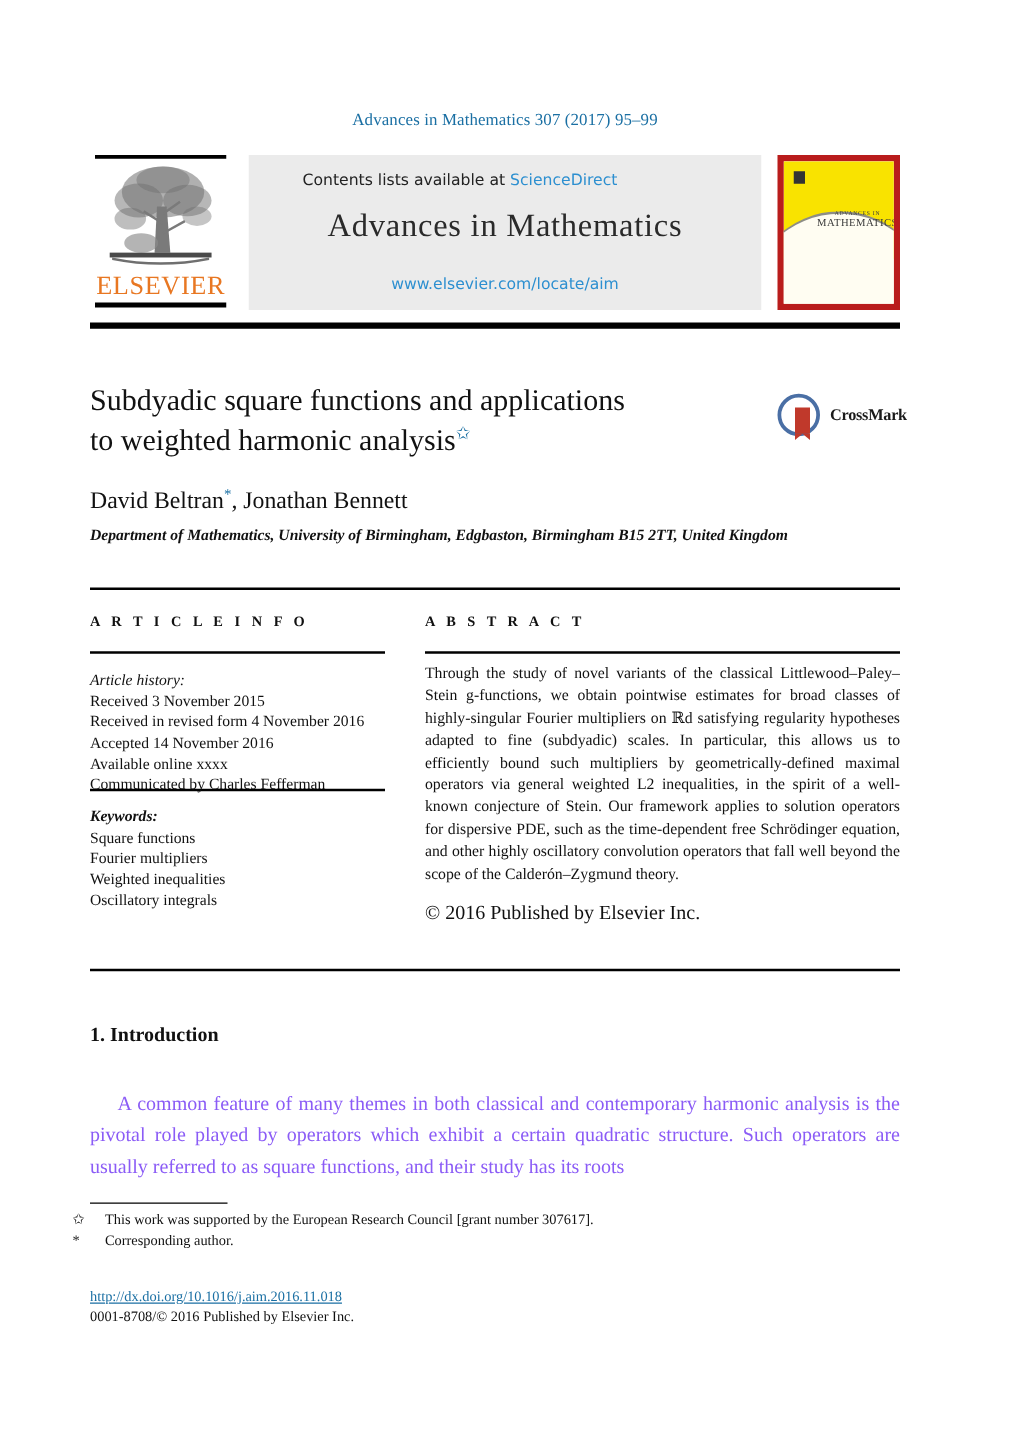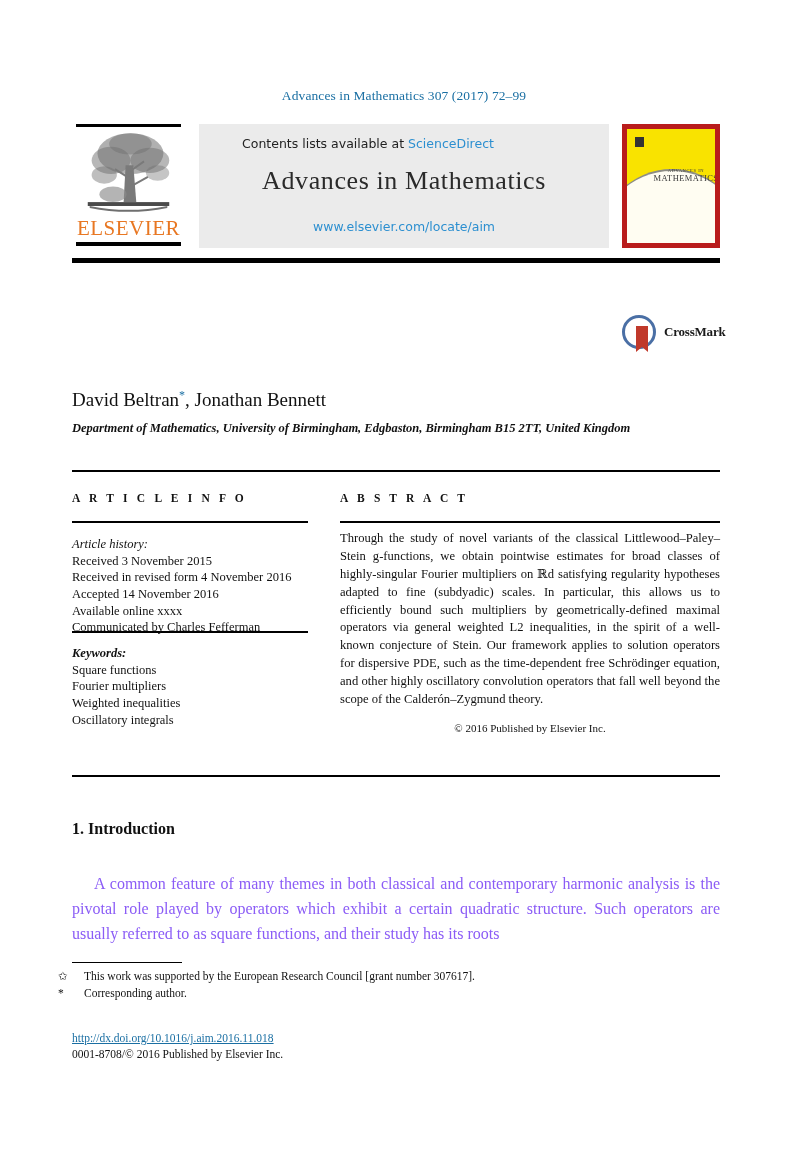--- a/index.html
+++ b/index.html
@@ -338,22 +338,22 @@
     font-size: 12.6px;
     line-height: 1.42;
     text-align: justify;
     color: #111;
   }
   .copyright {
     position: absolute;
     left: 340px;
     top: 722px;
     width: 380px;
-    text-align: center;
-    font-size: 11px;
+    text-align: left;
+    font-size: 16px;
     color: #111;
   }
 
   
   .sec-title {
     position: absolute;
     left: 72px;
     top: 820px;
     font-size: 16px;
     font-weight: bold;
@@ -419,21 +419,21 @@
     top: 1048px;
     font-size: 11.5px;
     color: #111;
   }
 </style>
 </head>
 <body>
 
 <div class="page">
 
-  <div class="running-head">Advances in Mathematics 307 (2017) 72–99</div>
+  <div class="running-head">Advances in Mathematics 307 (2017) 95–99</div>
 
   <div class="masthead">
 
     <div class="elsevier-logo-box">
       <div class="elsevier-rule-top"></div>
       <svg class="elsevier-tree" viewBox="0 0 100 92" xmlns="http://www.w3.org/2000/svg">
         <g fill="#6f6f6f">
           <ellipse cx="52" cy="26" rx="34" ry="21" opacity="0.55"></ellipse>
           <ellipse cx="32" cy="33" rx="20" ry="14" opacity="0.5"></ellipse>
           <ellipse cx="72" cy="33" rx="20" ry="13" opacity="0.5"></ellipse>
@@ -471,20 +471,24 @@
     </div>
   </div>
 
   <div class="rule-thick" style="left:72px; top:258px; width:648px;"></div>
   <div class="rule-med" style="left:72px; top:470px; width:648px;"></div>
   <div class="rule-thin" style="left:72px; top:521px; width:236px; height:2px;"></div>
   <div class="rule-thin" style="left:72px; top:631px; width:236px; height:2px;"></div>
   <div class="rule-thin" style="left:340px; top:521px; width:380px; height:2px;"></div>
   <div class="rule-med" style="left:72px; top:775px; width:648px;"></div>
 
+  <div class="title">
+    <span>Subdyadic square functions and applications</span><br>
+    <span>to weighted harmonic analysis</span><span class="starmark">✩</span>
+  </div>
 
   <div class="crossmark">
     <div class="cm-circle">
       <div class="cm-book"></div>
     </div>
     <div class="cm-label">CrossMark</div>
   </div>
 
   <div class="authors">
     <span>David Beltran</span><span class="astr">*</span><span>, Jonathan Bennett</span>

